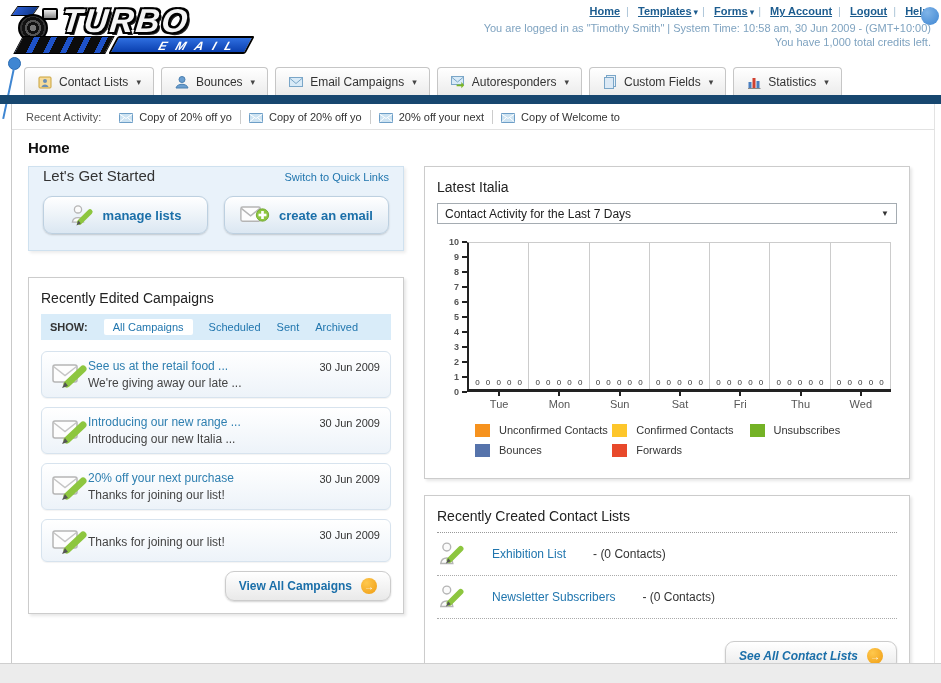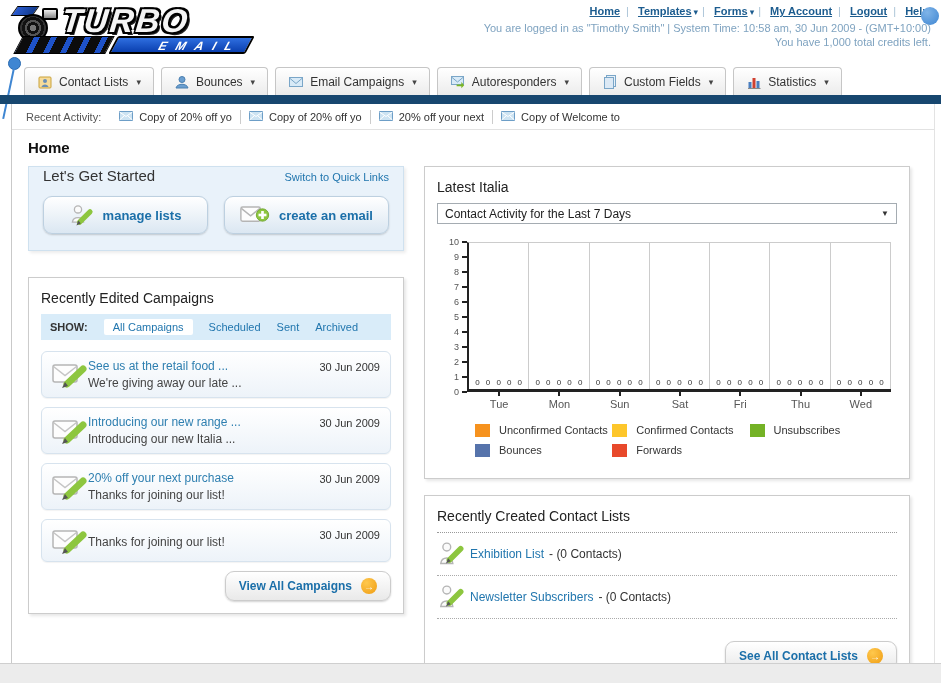--- a/index.html
+++ b/index.html
@@ -55,21 +55,21 @@
 
   
   .content { position:absolute; top:104px; left:11px; right:6px; bottom:20px; background:#fff;
     border-left:1px solid #c9c9c9; border-right:1px solid #e3e3e3; overflow:hidden; }
   .footer { position:absolute; left:0; right:0; bottom:0; height:20px; background:#ececec;
     border-top:1px solid #cfcfcf; }
 
   .recent { height:26px; display:flex; align-items:center; padding:0 10px 0 14px; font-size:11px;
     color:#444; border-bottom:1px solid #e2e2e2; }
   .recent-label { color:#555; margin-right:18px; }
-  .recent-item { display:inline-flex; align-items:flex-start; gap:6px; cursor:pointer; }
+  .recent-item { display:inline-flex; align-items:flex-end; gap:6px; cursor:pointer; }
   .recent-item .txt { color:#333; max-width:104px; white-space:nowrap; overflow:hidden; }
   .recent .sep { width:1px; height:14px; background:#ccc; margin:0 8px; }
 
   .home-title { font-size:15px; font-weight:bold; color:#111; margin:9px 0 10px 16px; }
 
   .cols { display:flex; gap:20px; padding:0 24px 0 16px; align-items:flex-start; }
   .col-left { width:376px; flex:none; }
   .col-right { flex:1; min-width:0; }
 
   
@@ -111,44 +111,44 @@
 
   
   .dropdown { margin:6px 0 16px; border:1px solid #a5acb2; background:#fff; height:21px;
     font-size:12px; color:#222; padding:2px 7px; display:flex; justify-content:space-between;
     align-items:center; cursor:pointer; }
   .dropdown .dcaret { font-size:8px; color:#333; }
 
   .chart-area { padding:2px 6px 0 4px; }
   .chart-wrap { display:flex; }
   .chart-y { width:26px; position:relative; height:150px; flex:none; }
-  .ylab { position:absolute; right:8px; font-size:9px; color:#555; transform:translateY(-50%); }
+  .ylab { position:absolute; right:8px; font-size:9px; color:#555; transform:translateY(-50%);font-weight:bold; }
   .ytickmark { position:absolute; right:0; width:5px; height:2px; background:#222; transform:translateY(-50%); }
   .chart-plot { flex:1; position:relative; height:150px; border-left:2px solid #222;
     border-bottom:3px solid #222; border-top:1px solid #ccc; background:#fff; }
   .cgroup { position:absolute; top:0; bottom:0; border-right:1px solid #ccc; }
   .zeros { position:absolute; bottom:2px; left:0; right:0; display:flex; justify-content:space-evenly;
     font-size:8px; color:#333; }
   .chart-x { display:flex; margin-left:28px; margin-right:0; }
   .xcell { flex:1; text-align:center; font-size:11px; color:#555; }
   .xcell .xtick { display:block; width:2px; height:4px; background:#222; margin:0 auto 2px; }
 
   .legend { margin:14px 0 2px 34px; display:flex; flex-wrap:wrap; }
   .leg-item { width:33%; display:flex; gap:9px; margin-bottom:7px;
     font-size:11px; color:#333; }
   .leg-swatch { width:15px; height:13px; flex:none; }
 
   
   .panel-lists { margin-top:16px; }
   .dotted-top { border-top:1px dotted #999; }
-  .clist-item { display:flex; align-items:center; gap:5px; padding:7px 2px; border-bottom:1px dotted #aaa;
+  .clist-item { display:flex; align-items:center; gap:27px; padding:7px 2px; border-bottom:1px dotted #aaa;
     font-size:12px; }
   .clist-link { color:#2176ae; cursor:pointer; }
   .clist-suffix { color:#333; }
-  .panel-lists .btn-row { margin-top:22px; margin-bottom:4px; }
+  .panel-lists .btn-row { margin-top:22px; margin-bottom:4px;font-style:italic; }
 </style>
 </head>
 <body>
 
 <div class="topbar">
   <div class="logo">
     <div class="turbo-glyph">
       <div class="turbo-flame"></div>
       <div class="turbo-circle"></div>
       <div class="turbo-pipe"></div>

